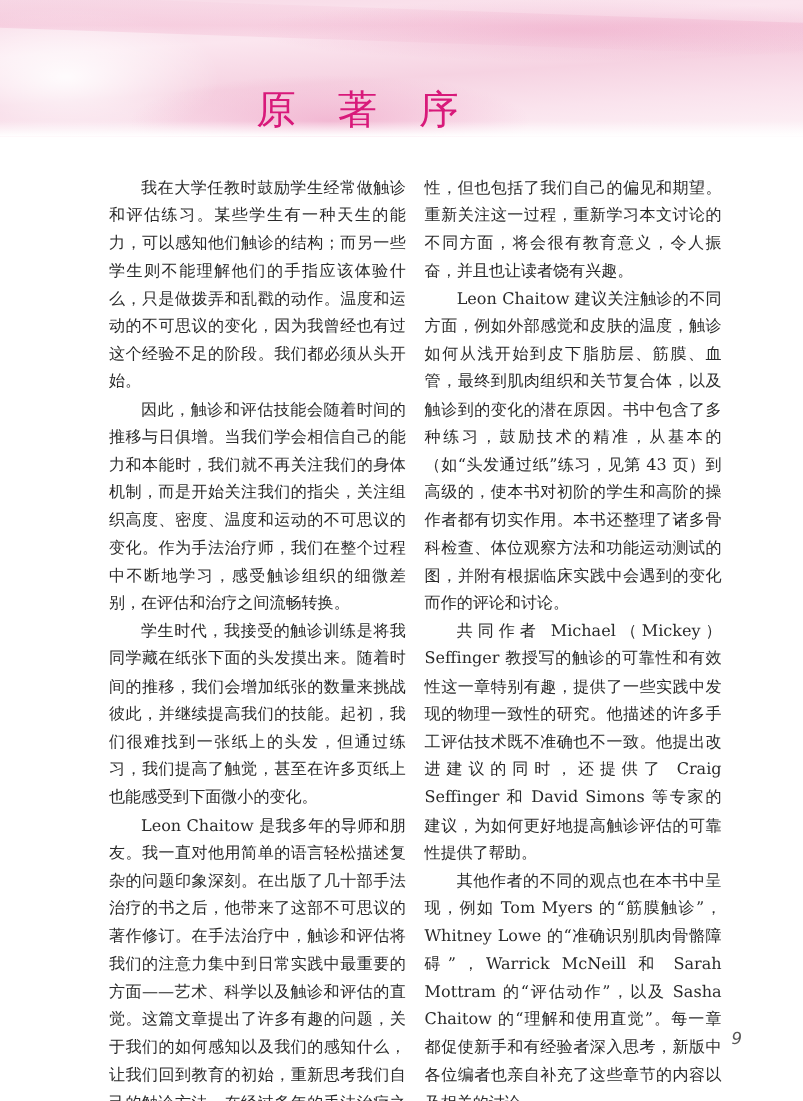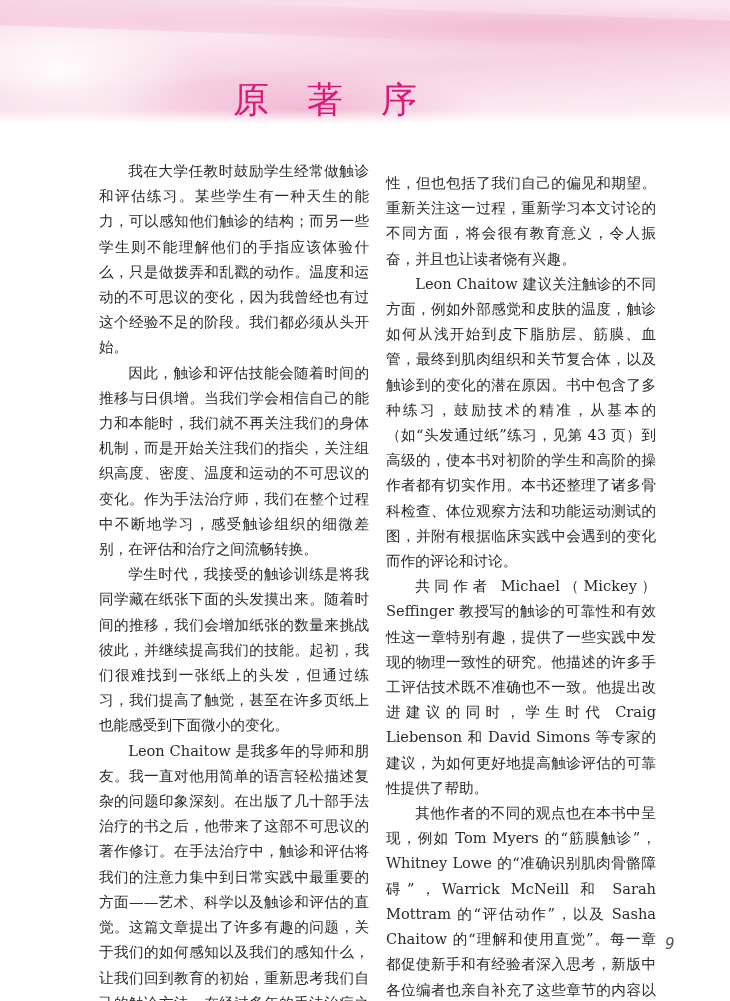--- a/index.html
+++ b/index.html
@@ -32,21 +32,21 @@
     font-size: 36px; letter-spacing: 38px; text-indent: 38px;
     color: #d8197a; font-weight: normal;
   }
   .col {
     position: absolute; top: 158px; width: 270px;
     font-size: 14.6px; line-height: 25.2px; text-align: justify;
   }
   .col.left { left: 99px; }
   .col.right { left: 386px; top: 158px; }
   .col p { margin: 0; text-indent: 2em; }
-  .col p.cont { text-indent: 0; margin-top: 12px; }
+  .col p.cont { text-indent: 0; }
   .page-num {
     position: absolute; left: 665px; top: 935px;
     font-family: "DejaVu Sans", "Liberation Sans", sans-serif;
     font-style: italic; font-size: 15px; color: #555;
   }
 </style>
 </head>
 <body>
 
 <div class="banner"></div>
@@ -55,18 +55,18 @@
 <div class="col left">
   <p>我在大学任教时鼓励学生经常做触诊和评估练习。某些学生有一种天生的能力，可以感知他们触诊的结构；而另一些学生则不能理解他们的手指应该体验什么，只是做拨弄和乱戳的动作。温度和运动的不可思议的变化，因为我曾经也有过这个经验不足的阶段。我们都必须从头开始。</p>
   <p>因此，触诊和评估技能会随着时间的推移与日俱增。当我们学会相信自己的能力和本能时，我们就不再关注我们的身体机制，而是开始关注我们的指尖，关注组织高度、密度、温度和运动的不可思议的变化。作为手法治疗师，我们在整个过程中不断地学习，感受触诊组织的细微差别，在评估和治疗之间流畅转换。</p>
   <p>学生时代，我接受的触诊训练是将我同学藏在纸张下面的头发摸出来。随着时间的推移，我们会增加纸张的数量来挑战彼此，并继续提高我们的技能。起初，我们很难找到一张纸上的头发，但通过练习，我们提高了触觉，甚至在许多页纸上也能感受到下面微小的变化。</p>
   <p>Leon Chaitow 是我多年的导师和朋友。我一直对他用简单的语言轻松描述复杂的问题印象深刻。在出版了几十部手法治疗的书之后，他带来了这部不可思议的著作修订。在手法治疗中，触诊和评估将我们的注意力集中到日常实践中最重要的方面——艺术、科学以及触诊和评估的直觉。这篇文章提出了许多有趣的问题，关于我们的如何感知以及我们的感知什么，让我们回到教育的初始，重新思考我们自己的触诊方法。在经过多年的手法治疗之后，触摸和评估成为了第二天</p>
 </div>
 
 <div class="col right">
   <p class="cont">性，但也包括了我们自己的偏见和期望。重新关注这一过程，重新学习本文讨论的不同方面，将会很有教育意义，令人振奋，并且也让读者饶有兴趣。</p>
   <p>Leon Chaitow 建议关注触诊的不同方面，例如外部感觉和皮肤的温度，触诊如何从浅开始到皮下脂肪层、筋膜、血管，最终到肌肉组织和关节复合体，以及触诊到的变化的潜在原因。书中包含了多种练习，鼓励技术的精准，从基本的（如“头发通过纸”练习，见第 43 页）到高级的，使本书对初阶的学生和高阶的操作者都有切实作用。本书还整理了诸多骨科检查、体位观察方法和功能运动测试的图，并附有根据临床实践中会遇到的变化而作的评论和讨论。</p>
-  <p>共同作者 Michael（Mickey）Seffinger 教授写的触诊的可靠性和有效性这一章特别有趣，提供了一些实践中发现的物理一致性的研究。他描述的许多手工评估技术既不准确也不一致。他提出改进建议的同时，学生时代 Craig Liebenson 和 David Simons 等专家的建议，为如何更好地提高触诊评估的可靠性提供了帮助。</p>
+  <p>共同作者 Michael（Mickey）Seffinger 教授写的触诊的可靠性和有效性这一章特别有趣，提供了一些实践中发现的物理一致性的研究。他描述的许多手工评估技术既不准确也不一致。他提出改进建议的同时，还提供了 Craig Seffinger 和 David Simons 等专家的建议，为如何更好地提高触诊评估的可靠性提供了帮助。</p>
   <p>其他作者的不同的观点也在本书中呈现，例如 Tom Myers 的“筋膜触诊”，Whitney Lowe 的“准确识别肌肉骨骼障碍”，Warrick McNeill 和 Sarah Mottram 的“评估动作”，以及 Sasha Chaitow 的“理解和使用直觉”。每一章都促使新手和有经验者深入思考，新版中各位编者也亲自补充了这些章节的内容以及相关的讨论。</p>
 
 </div>
 
 <div class="page-num">9</div>
 
 </body></html>

